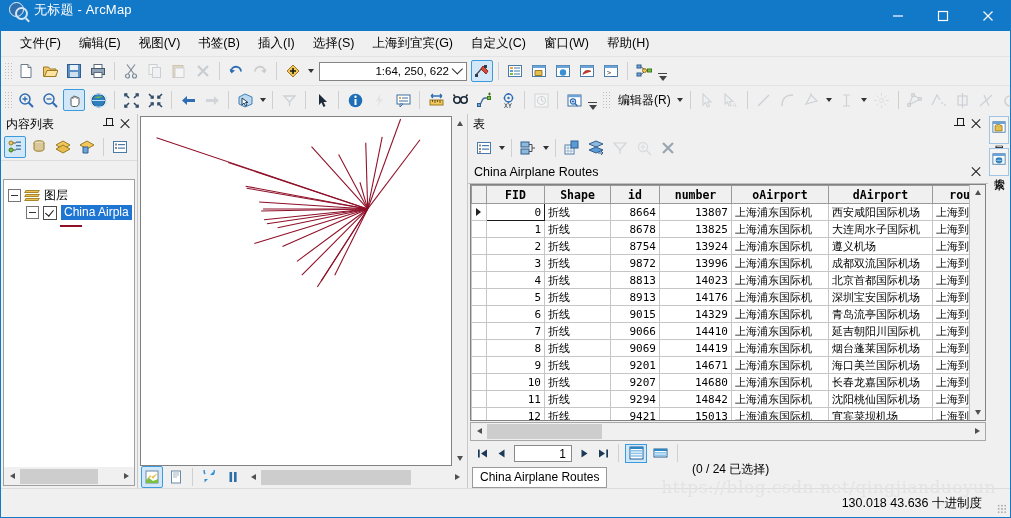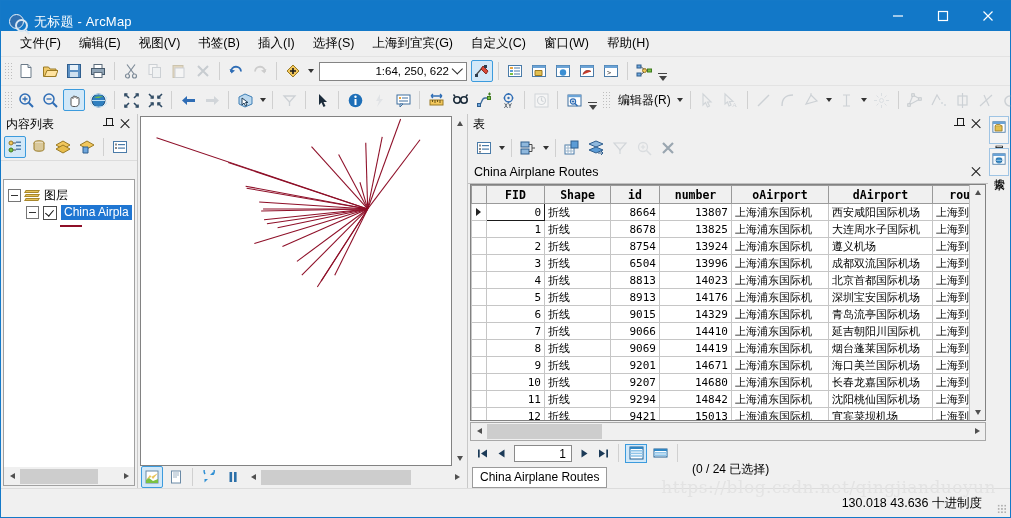--- a/index.html
+++ b/index.html
@@ -6,21 +6,21 @@
   body{
     width:1011px;height:518px;overflow:hidden;
     font-family:"Liberation Sans","DejaVu Sans",sans-serif;
     font-size:12px;color:#000;background:#f0f0f0;
     -webkit-font-smoothing:antialiased;
   }
   .app{position:relative;width:1011px;height:518px;background:#f0f0f0;
        border:1px solid #1479c8;box-sizing:border-box;}
 
   
-  .titlebar{height:30px;background:#1278c8;display:flex;align-items:flex-end;
+  .titlebar{height:30px;background:#1278c8;display:flex;align-items:flex-start;
             padding-left:8px;box-sizing:border-box;}
   .titlebar .tb-icon{width:18px;height:18px;margin-right:7px;position:relative;flex:0 0 auto;}
   .tb-icon .globe{position:absolute;left:0;top:1px;width:13px;height:13px;border-radius:50%;
     background:#2f6fb0;border:1px solid #e9f2fa;}
   .tb-icon .mag{position:absolute;left:6px;top:6px;width:9px;height:9px;border-radius:50%;
     border:2px solid #d8e6f2;}
   .tb-icon .mag:after{content:"";position:absolute;right:-4px;bottom:-3px;width:5px;height:2px;
     background:#d8e6f2;transform:rotate(45deg);}
   .title-text{color:#fff;font-size:13px;letter-spacing:.2px;}
   .winbtns{margin-left:auto;display:flex;height:30px;}
@@ -904,21 +904,21 @@
                   <td class="num">8754</td>
                   <td class="num">13924</td>
                   <td>上海浦东国际机</td>
                   <td>遵义机场</td>
                   <td>上海到遵义</td>
                 </tr>
                 <tr>
                   <td class="sel"></td>
                   <td class="fid">3</td>
                   <td>折线</td>
-                  <td class="num">6504</td>
+                  <td class="num">9872</td>
                   <td class="num">13996</td>
                   <td>上海浦东国际机</td>
                   <td>成都双流国际机场</td>
                   <td>上海到成都</td>
                 </tr>
                 <tr>
                   <td class="sel"></td>
                   <td class="fid">4</td>
                   <td>折线</td>
                   <td class="num">8813</td>

